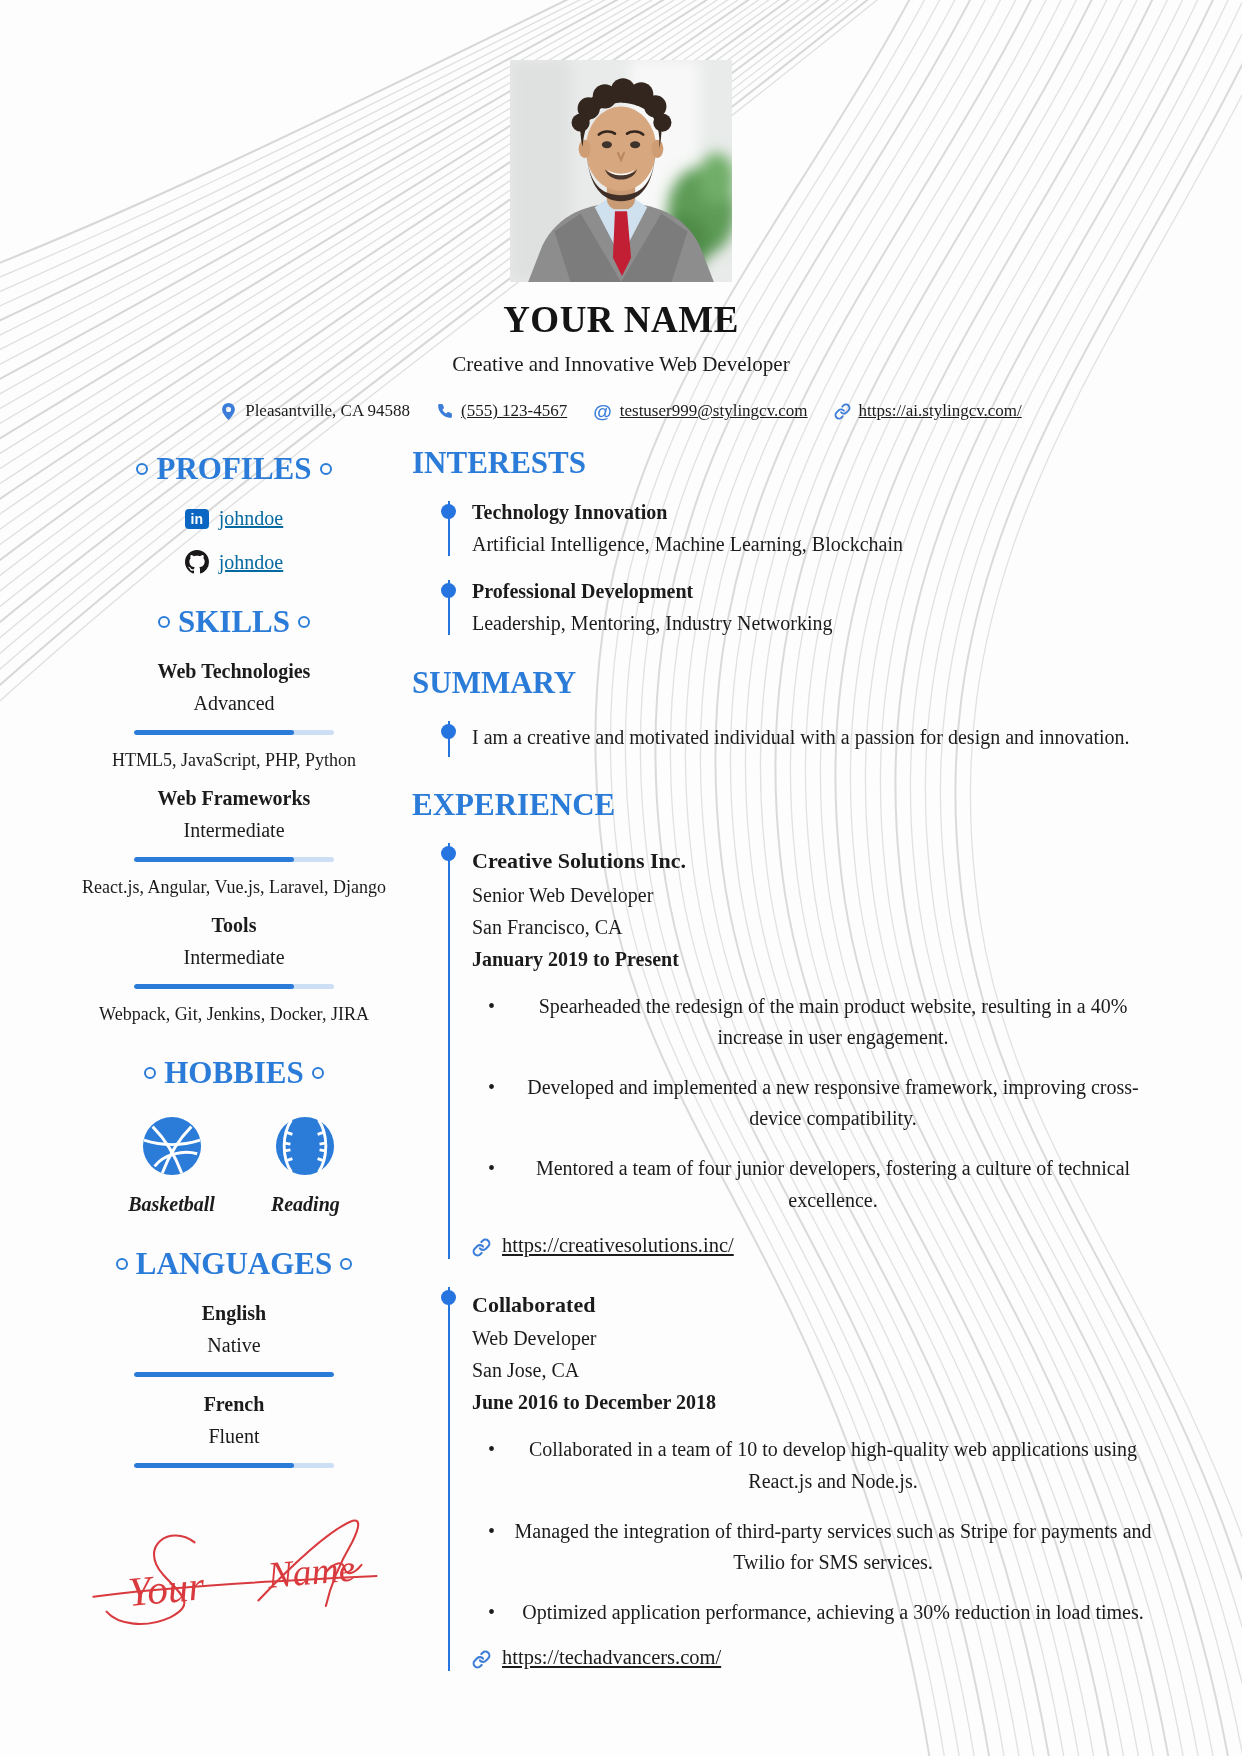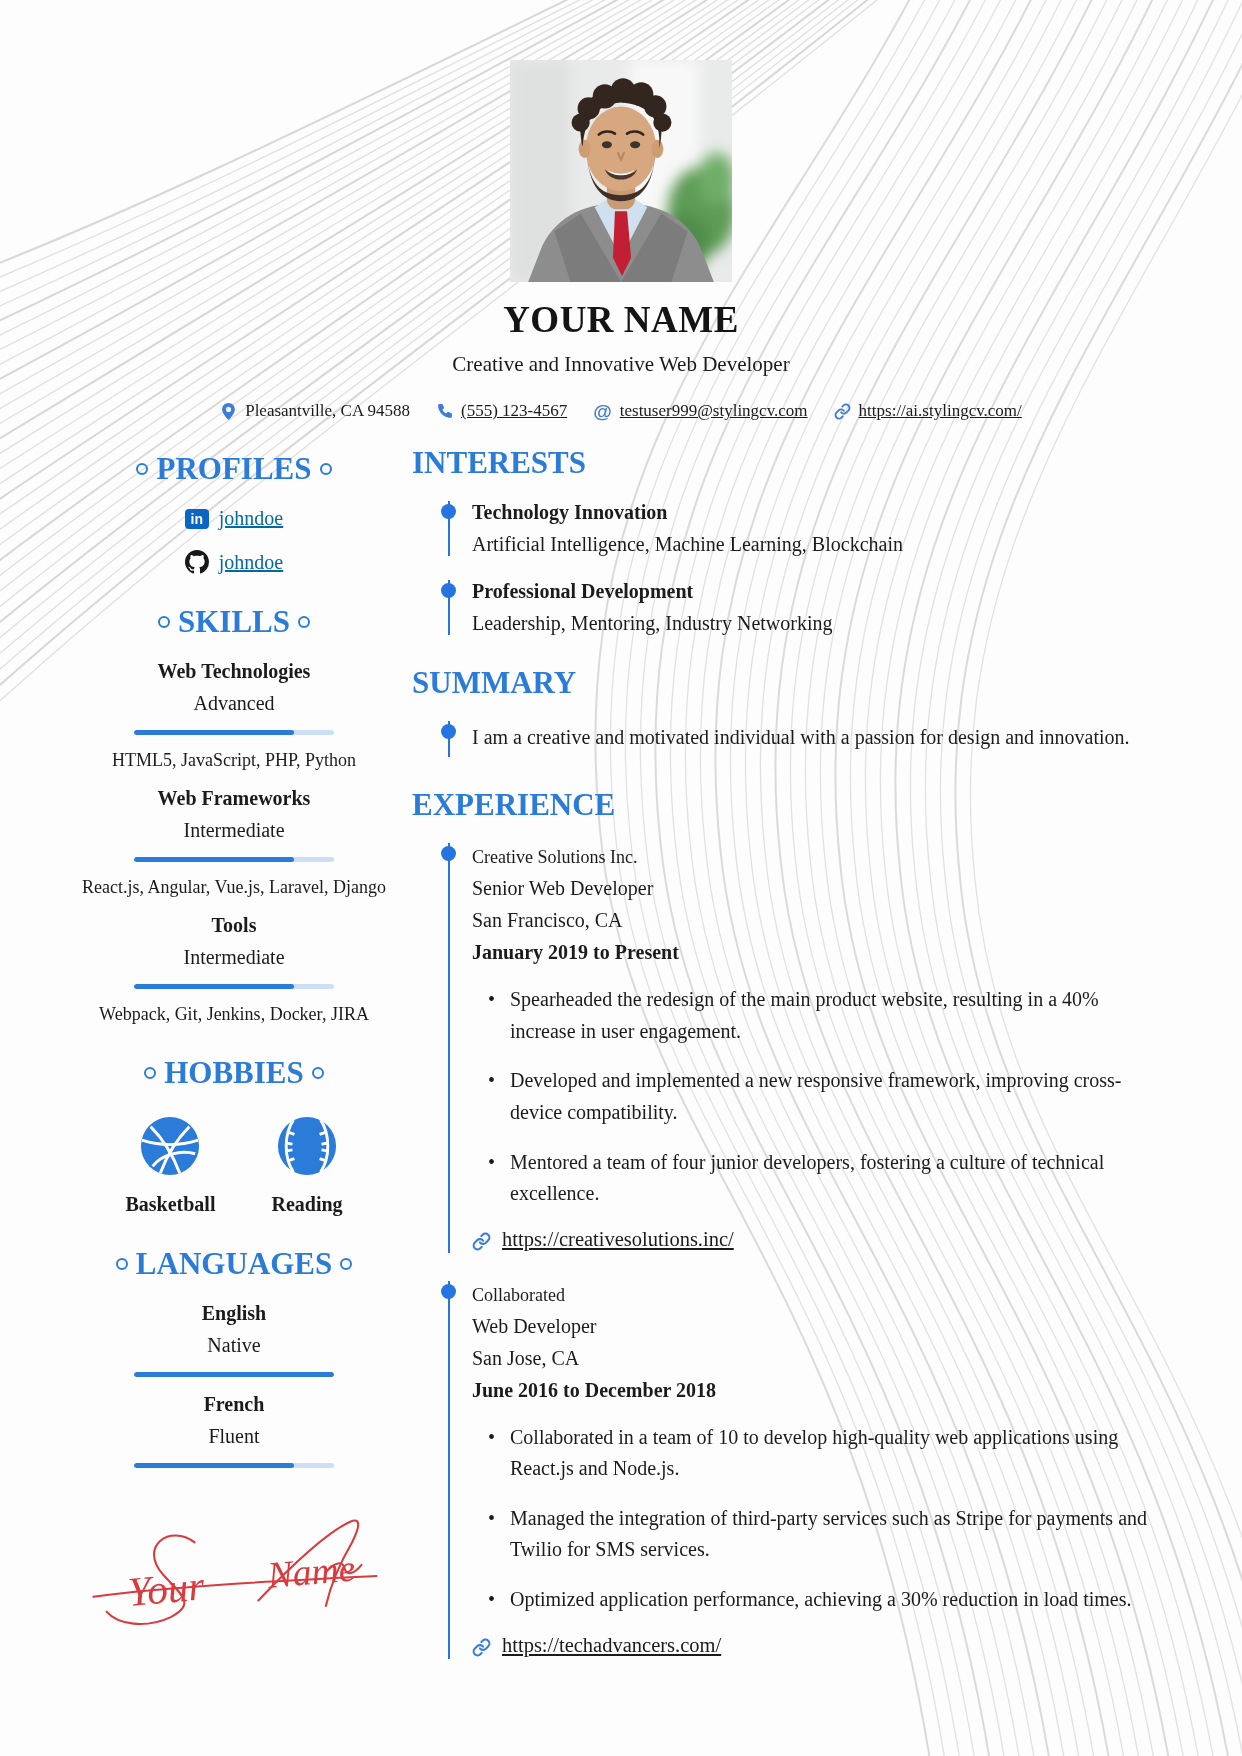--- a/index.html
+++ b/index.html
@@ -34,44 +34,44 @@
   .li-badge{width:24px;height:20px;background:#0a66c2;color:#fff;border-radius:4px;display:inline-flex;
             align-items:center;justify-content:center;font-family:"Liberation Sans",sans-serif;
             font-weight:bold;font-size:14px;flex:none;}
   .gh{width:24px;height:24px;flex:none;color:#191717;}
   .skill{margin-bottom:10px;}
   .skill-name{font-weight:bold;font-size:20px;margin-top:16px;}
   .skill-level{font-size:20px;margin-top:9px;}
   .bar{width:200px;height:5px;background:#cb dff4;background:#ccdff4;border-radius:3px;margin:15px auto 15px;overflow:hidden;}
   .fill{height:100%;background:#2b7bd9;border-radius:3px;}
   .skill-kw{font-size:18px;margin-bottom:6px;}
-  .hobby-row{display:flex;justify-content:center;gap:56px;margin-top:24px;}
+  .hobby-row{display:flex;justify-content:center;gap:56px;margin-top:24px;font-style:italic;}
   .hobby{display:flex;flex-direction:column;align-items:center;gap:16px;}
   .hobby-ic{width:62px;height:62px;color:#2b7bd9;}
   .hobby-label{font-weight:bold;font-size:20px;}
   .lang{margin-bottom:12px;}
   .signature{margin-top:34px;}
   .sig-svg{width:300px;height:150px;}
 
   
   .main-heading{color:#2b7cd9;font-size:31px;font-weight:bold;margin:0 0 20px;text-align:left;}
   .sect{margin-bottom:14px;}
   .sect + .sect{margin-top:30px;}
   .tl-item{position:relative;border-left:2.5px solid #2574e0;padding-left:22px;margin-left:36px;margin-bottom:24px;}
   .tl-item::before{content:"";position:absolute;left:-9px;top:3px;width:15px;height:15px;
                    background:#2574e0;border-radius:50%;}
   .int-title{font-weight:bold;font-size:20px;}
   .int-kw{font-size:20px;margin-top:9px;}
   .summary-text{font-size:20px;line-height:1.62;padding-bottom:4px;}
   .entry{padding-bottom:2px;margin-bottom:28px;}
   .entry-line{font-size:20px;line-height:1.6;}
-  .entry-company{font-weight:normal;font-size:18px;line-height:1.6;}
+  .entry-company{font-weight:bold;font-size:22px;line-height:1.6;}
   .entry-dates{font-weight:bold;}
   .bullets{margin:16px 0 0;padding:0 0 0 38px;list-style:none;}
-  .bullets li{font-size:20px;line-height:1.58;margin-bottom:18px;position:relative;}
+  .bullets li{font-size:20px;line-height:1.58;margin-bottom:18px;position:relative;text-align:center;}
   .bullets li::before{content:"•";position:absolute;left:-22px;top:0;}
   .entry-link{display:flex;align-items:flex-end;gap:11px;margin-top:2px;font-size:20.5px;}
   .entry-link a{color:#1b1b1b;text-decoration:underline;}
   .link-ic{width:19px;height:19px;color:#3b7dd8;flex:none;}
 </style>
 </head>
 <body>
 
 <div class="page">
 

